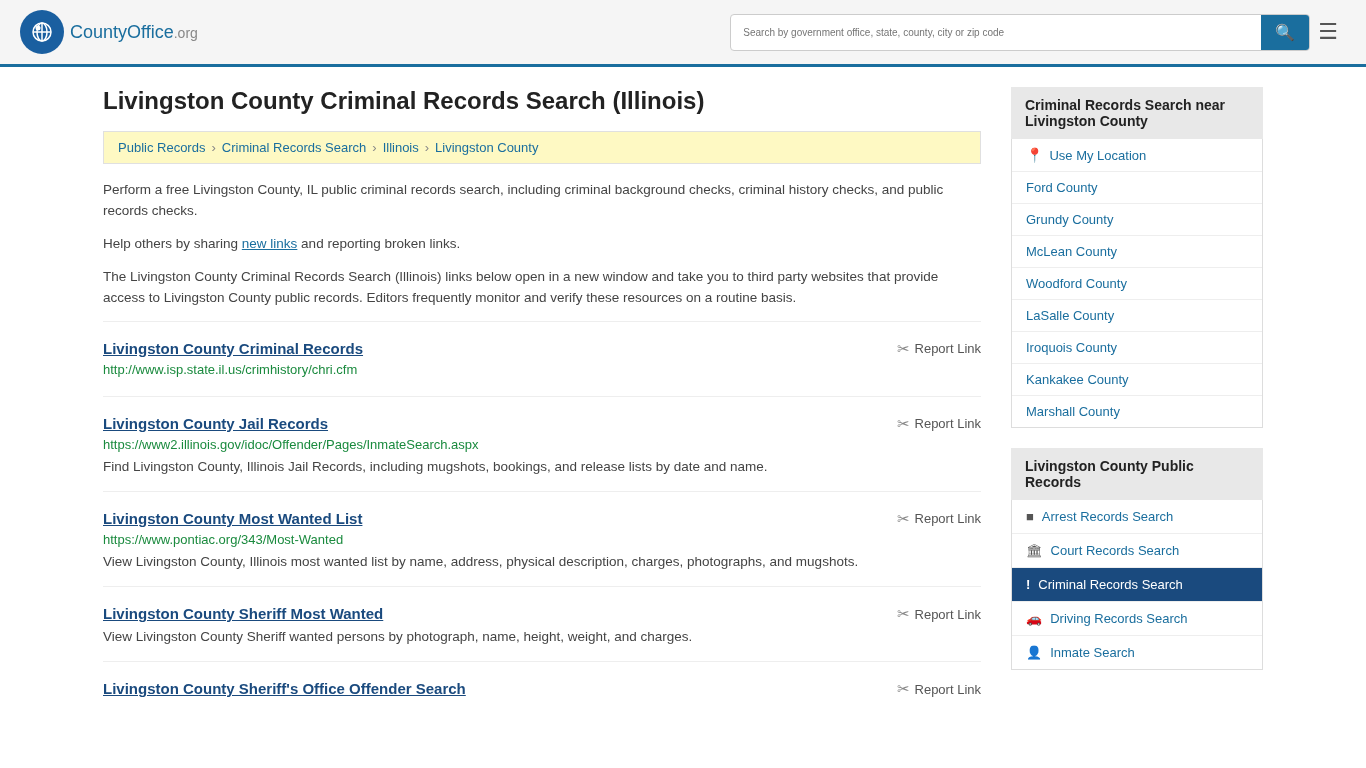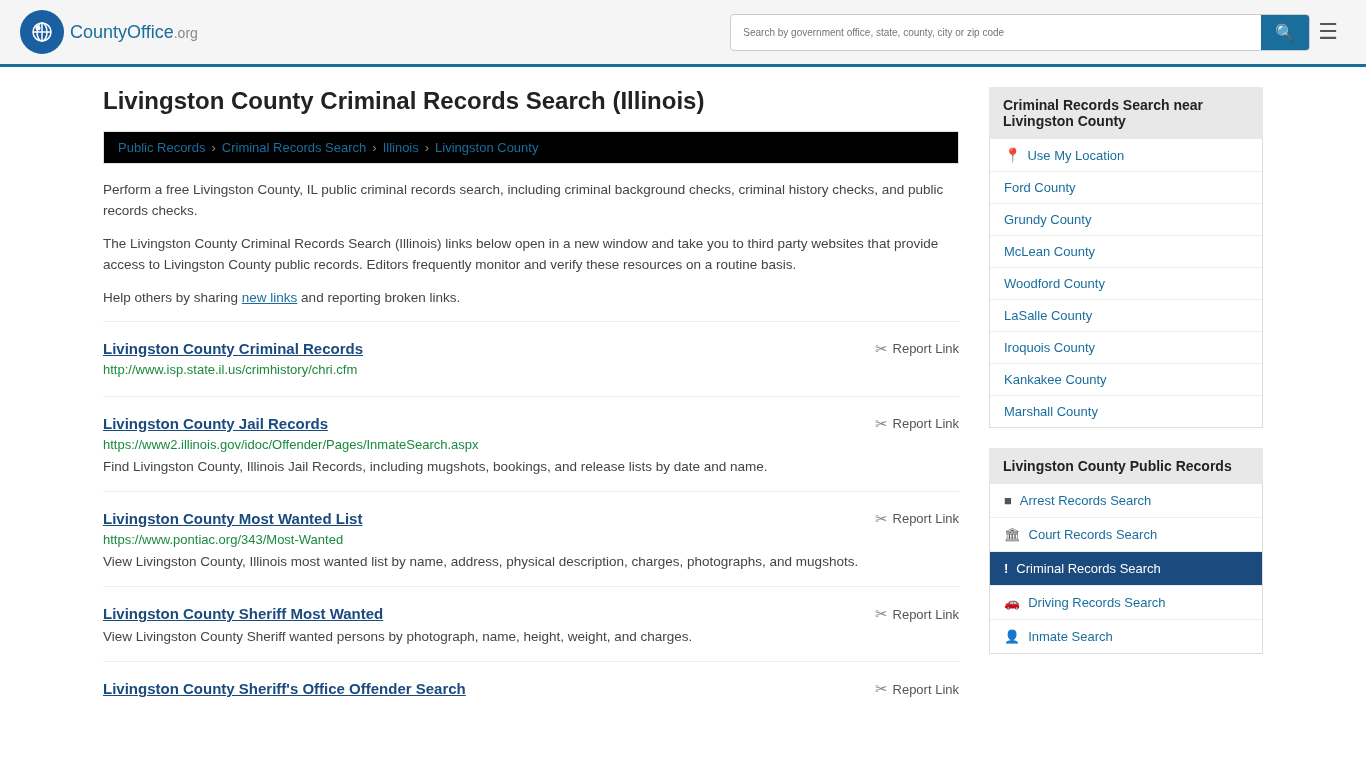--- a/index.html
+++ b/index.html
@@ -82,35 +82,35 @@
       margin: 0 auto;
       padding: 20px 20px;
       display: flex;
       gap: 30px;
     }
     #content {
       flex: 1;
       min-width: 0;
     }
     #sidebar {
-      width: 274px;
+      width: 252px;
       flex-shrink: 0;
     }
 
     
     #page-title {
       font-size: 24px;
       font-weight: bold;
       color: #222;
       margin-bottom: 16px;
     }
 
     
     #breadcrumb {
-      background: #000000;
+      background: #fef9c3;
       padding: 8px 14px;
       border: 1px solid #e0e0e0;
       font-size: 13px;
       color: #555;
       margin-bottom: 16px;
       display: flex;
       align-items: center;
       gap: 6px;
       flex-wrap: wrap;
     }
@@ -288,24 +288,24 @@
       <a class="breadcrumb-link">Public Records</a>
       <span class="breadcrumb-sep">›</span>
       <a class="breadcrumb-link">Criminal Records Search</a>
       <span class="breadcrumb-sep">›</span>
       <a class="breadcrumb-link">Illinois</a>
       <span class="breadcrumb-sep">›</span>
       <a class="breadcrumb-link">Livingston County</a>
     </div>
 
     <p class="desc-para">Perform a free Livingston County, IL public criminal records search, including criminal background checks, criminal history checks, and public records checks.</p>
-    <p class="desc-para">The Livingston County Criminal Records Search (Illinois) links below open in a new window and take you to third party websites that provide access to Livingston County public records. Editors frequently monitor and verify these resources on a routine basis.</p>
     <p class="desc-para">
       <span>Help others by sharing </span><a class="inline-link">new links</a><span> and reporting broken links.</span>
     </p>
+    <p class="desc-para">The Livingston County Criminal Records Search (Illinois) links below open in a new window and take you to third party websites that provide access to Livingston County public records. Editors frequently monitor and verify these resources on a routine basis.</p>
 
     <div id="results">
 
       <div class="result-item">
         <div class="result-header">
           <a class="result-title">Livingston County Criminal Records</a>
           <div class="report-link">
             <span class="report-icon">✂</span>
             <span>Report Link</span>
           </div>

